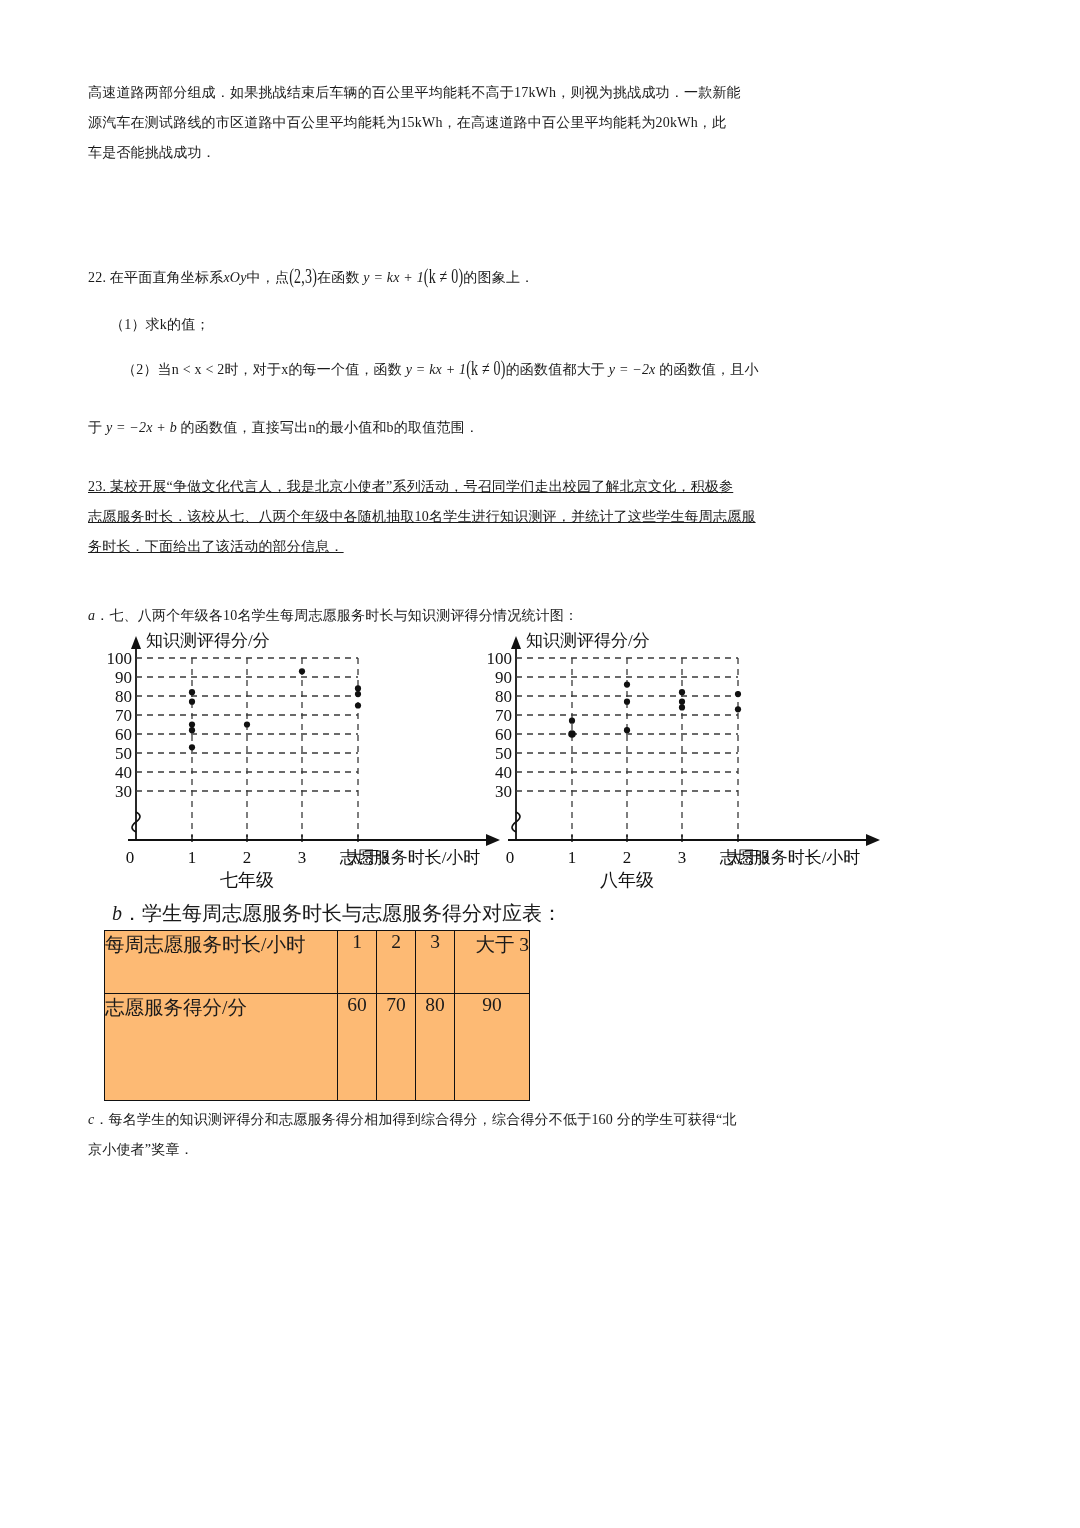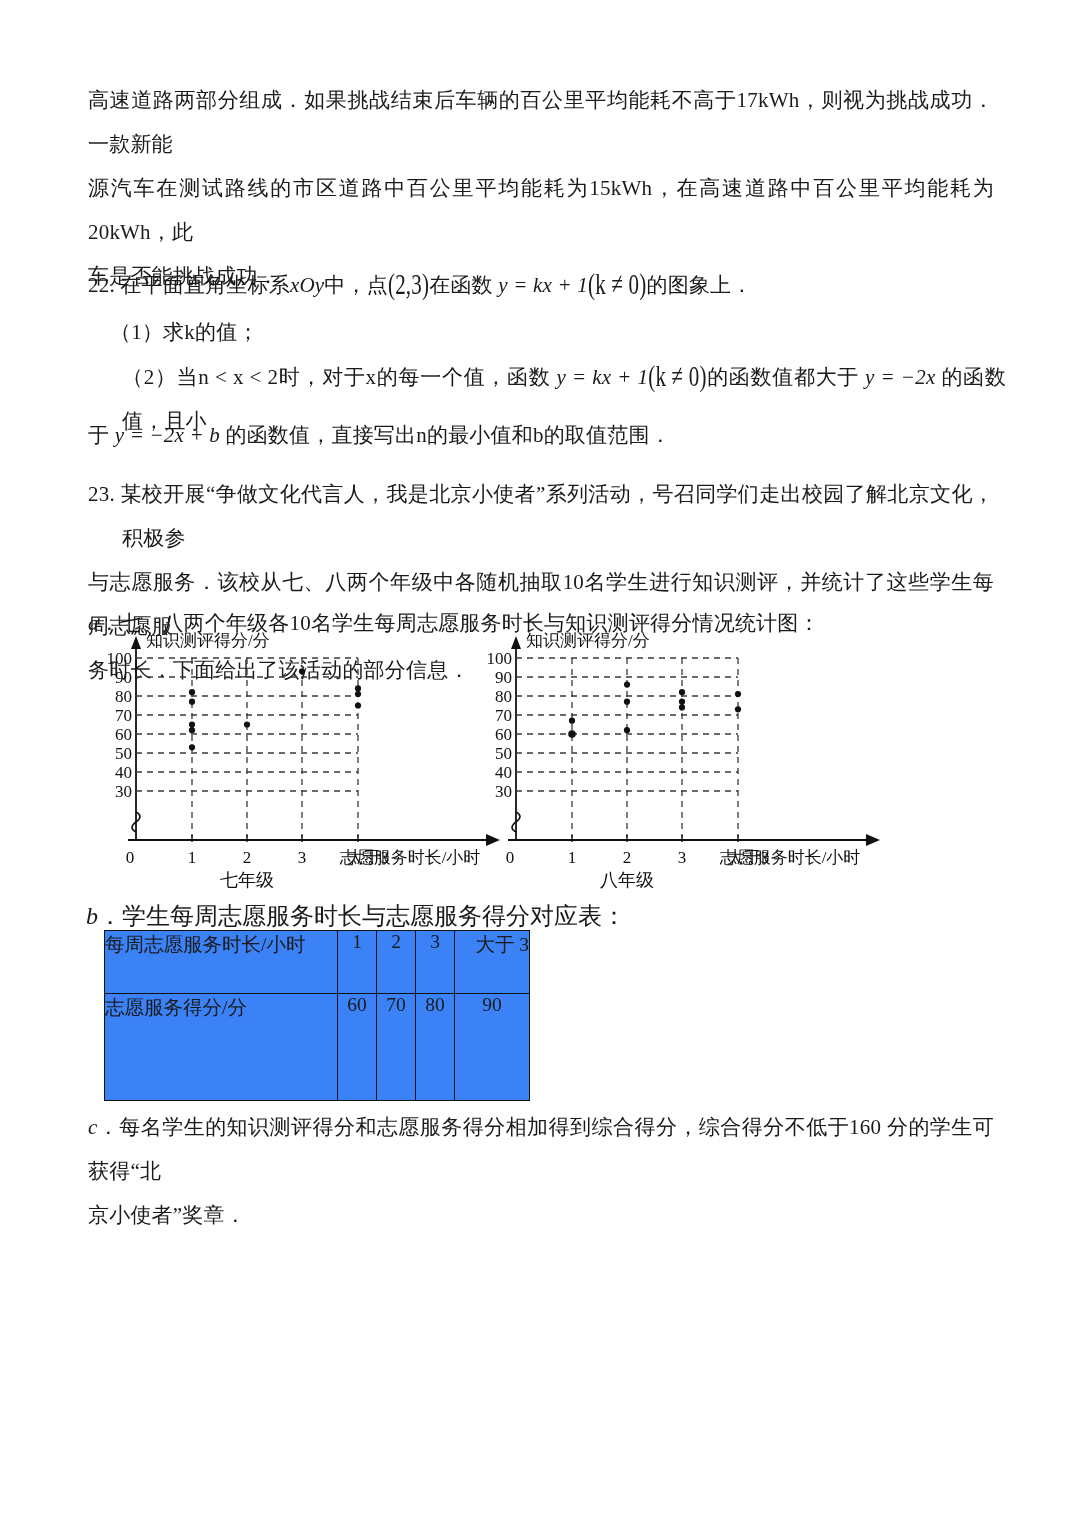--- a/index.html
+++ b/index.html
@@ -18,22 +18,22 @@
   .page {
     position: absolute;
     left: 0; top: 0;
     width: 1080px;
     height: 1528px;
   }
   .body-text {
     position: absolute;
     left: 88px;
     width: 906px;
-    font-size: 21px;
-    line-height: 44px;
+    font-size: 14px;
+    line-height: 30px;
     text-align: justify;
     letter-spacing: 0.2px;
   }
   .para { margin: 0; }
   .hang {
     padding-left: 34px;
     text-indent: -34px;
   }
   .mi { font-style: italic; font-family: "Liberation Serif", serif; }
   .num-lbl { font-style: normal; }
@@ -76,32 +76,32 @@
   }
   .grade-lbl {
     font-family: "Liberation Serif", serif;
     font-size: 18px;
     fill: #111;
   }
 
   
   .tbl-caption {
     position: absolute;
-    left: 86px;
+    left: 112px;
     top: 900px;
-    font-size: 24px;
+    font-size: 20px;
   }
 
   table.score-table {
     position: absolute;
     left: 104px;
     top: 930px;
     border-collapse: collapse;
     font-size: 19.5px;
-    background: #3b82f6;
+    background: #fdba74;
   }
   table.score-table td {
     border: 1.6px solid #111;
     padding: 0;
     vertical-align: top;
   }
   .cell-label {
     width: 232px;
     height: 62px;
     padding-left: 12px;
@@ -156,23 +156,23 @@
   </div>
 
   <div class="body-text" style="top:355px;left:110px;width:884px;margin-left:12px;">
     <p class="para"><span>（2）当n &lt; x &lt; 2时，对于x的每一个值，函数</span>&nbsp;<span class="mi">y = kx + 1</span><span class="big-paren mi">(k ≠ 0)</span><span>的函数值都大于</span>&nbsp;<span class="mi">y = −2x</span>&nbsp;<span>的函数值，且小</span></p>
   </div>
 
   <div class="body-text" style="top:413px;left:88px;width:906px;">
     <p class="para"><span>于</span>&nbsp;<span class="mi">y = −2x + b</span>&nbsp;<span>的函数值，直接写出n的最小值和b的取值范围．</span></p>
   </div>
 
-  <div class="body-text" style="top:472px;">
+  <div class="body-text" style="top:472px;text-decoration:underline;">
     <p class="para hang"><span class="num-lbl">23.</span>&nbsp;<span>某校开展“争做文化代言人，我是北京小使者”系列活动，号召同学们走出校园了解北京文化，积极参</span></p>
-    <p class="para">与志愿服务．该校从七、八两个年级中各随机抽取10名学生进行知识测评，并统计了这些学生每周志愿服</p>
+    <p class="para">志愿服务时长．该校从七、八两个年级中各随机抽取10名学生进行知识测评，并统计了这些学生每周志愿服</p>
     <p class="para">务时长．下面给出了该活动的部分信息．</p>
   </div>
 
   <div class="body-text" style="top:601px;">
     <p class="para"><span class="mi">a</span><span>．七、八两个年级各10名学生每周志愿服务时长与知识测评得分情况统计图：</span></p>
   </div>
 
   <div class="charts-row">
 
     <div class="chart left">

